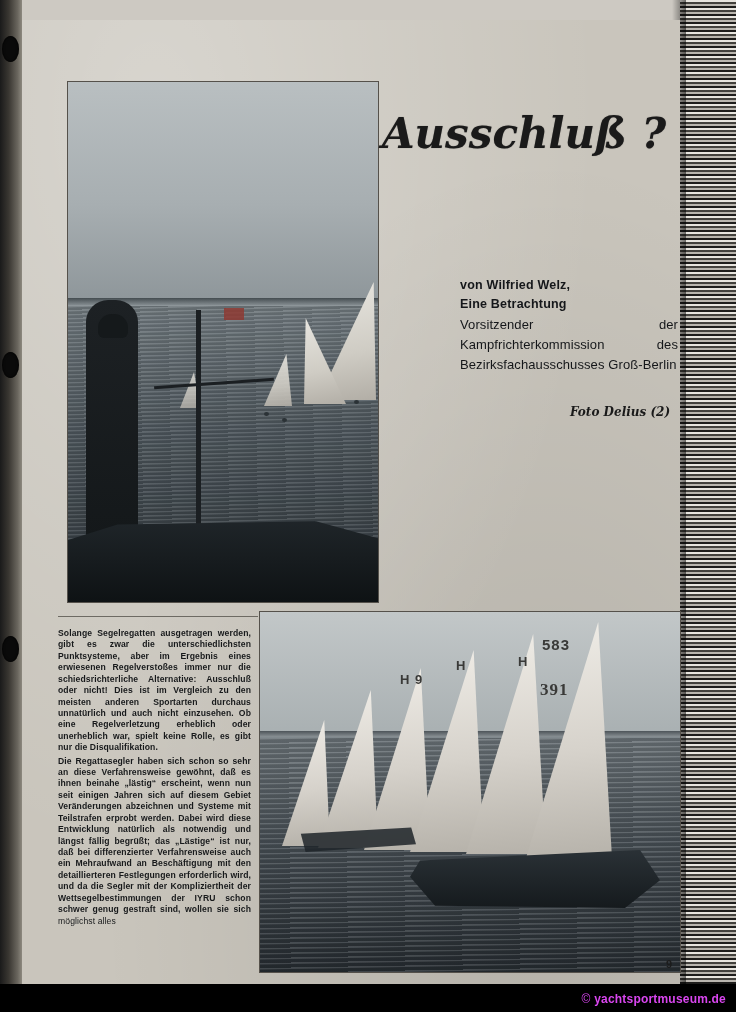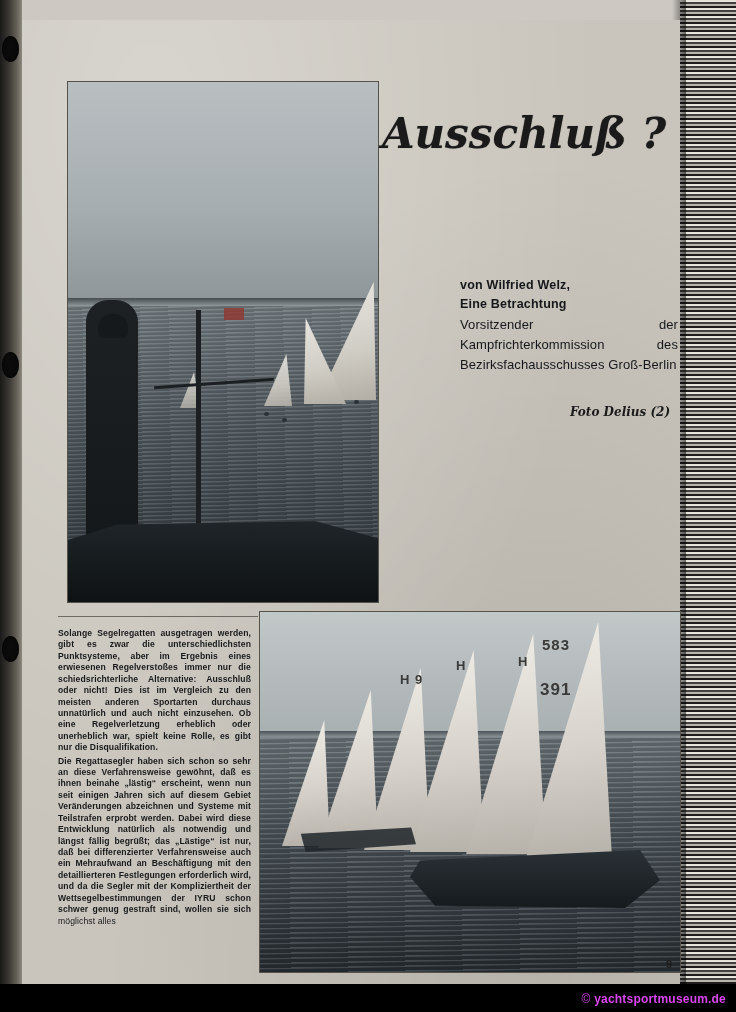--- a/index.html
+++ b/index.html
@@ -349,21 +349,21 @@
       <div class="p2-sail q1"></div>
       <div class="p2-sail q2"></div>
       <div class="p2-sail q3"></div>
       <div class="p2-sail q4"></div>
       <div class="p2-sail q5"></div>
       <div class="p2-sail q6"></div>
       <span class="sailnum" style="left:140px; top:60px; font-size:13px;">H 9</span>
       <span class="sailnum" style="left:196px; top:46px; font-size:13px;">H</span>
       <span class="sailnum" style="left:258px; top:42px; font-size:13px;">H</span>
       <span class="sailnum" style="left:282px; top:24px; font-size:15px;">583</span>
-      <span class="sailnum" style="left:280px; top:68px; font-size:17px;">391</span>
+      <span class="sailnum" style="left:280px; top:68px; font-size:17px;font-family:Liberation Serif, serif;">391</span>
       <div class="p2-hull2"></div>
       <div class="p2-hull"></div>
     </div>
 
     <div class="pagenum">9</div>
   </div>
 
   <div class="gutter-left"></div>
   <div class="punch p1"></div>
   <div class="punch p2"></div>

